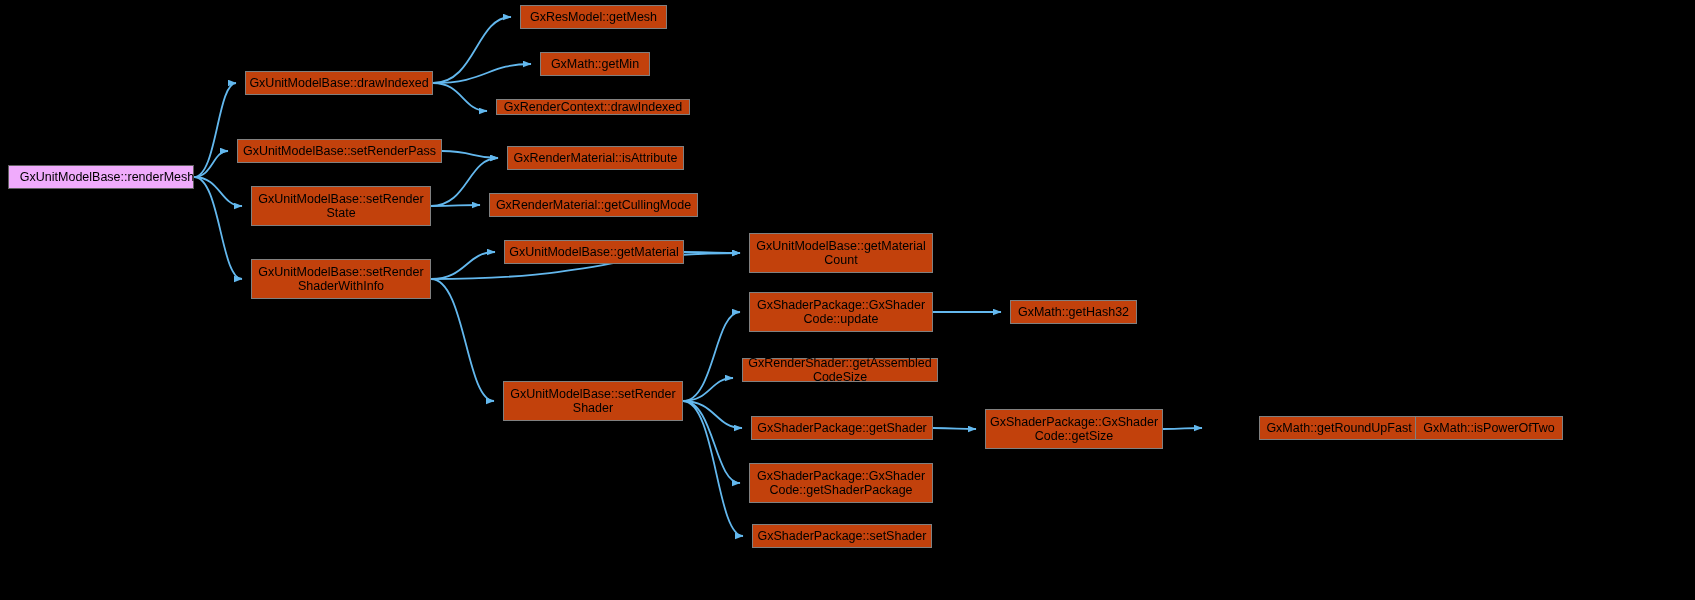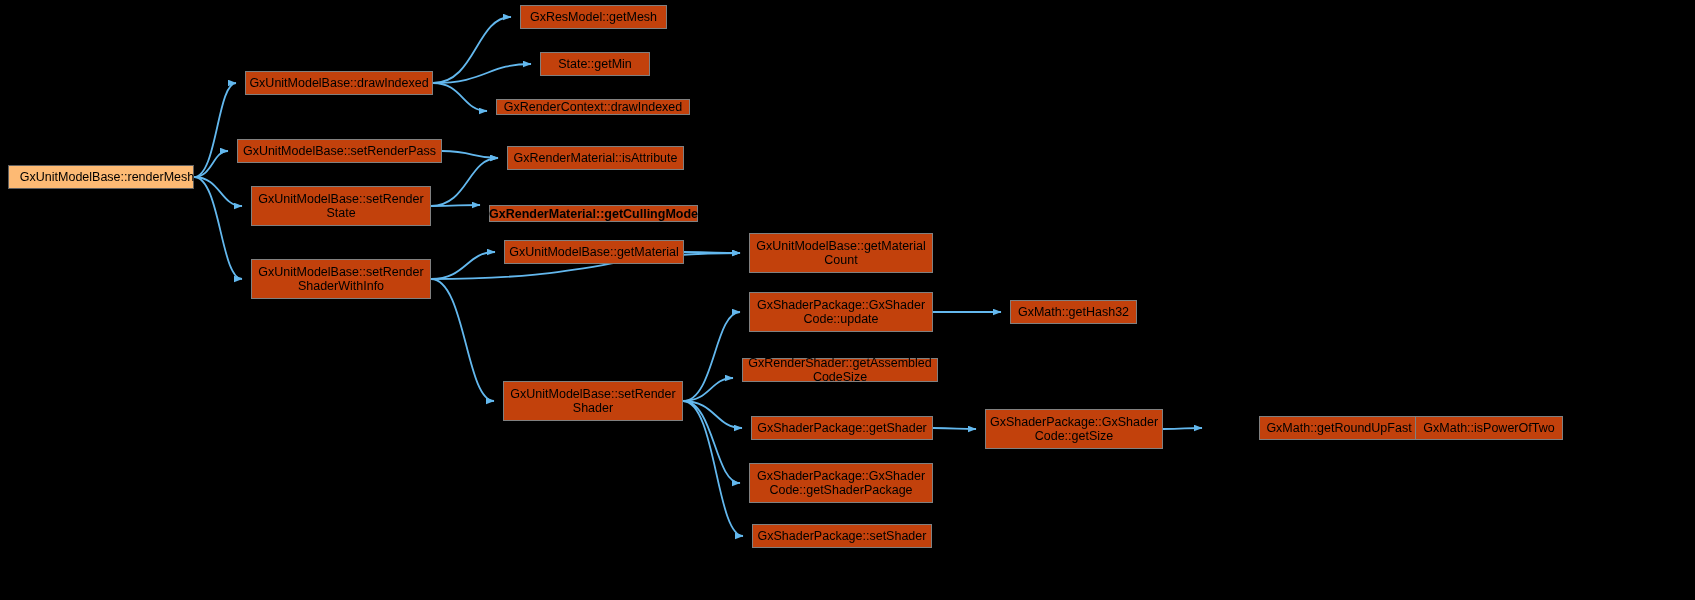--- a/index.html
+++ b/index.html
@@ -3,21 +3,21 @@
 <meta charset="utf-8">
 <style>
   html,body{margin:0;padding:0;background:#000;}
   #canvas{position:relative;width:1695px;height:600px;background:#000;
           font-family:"Liberation Sans",sans-serif;overflow:hidden;}
   .node{position:absolute;box-sizing:border-box;background:#c2410c;
         border:1px solid #808080;display:flex;align-items:center;
         justify-content:center;text-align:center;color:#000000;
         font-size:12.5px;line-height:14px;padding:1px 4px;
         white-space:pre-line;}
-  .node.root{background:#fdba74;border-color:#606060;padding-left:16px;}
+  .node.root{background:#f0abfc;border-color:#606060;padding-left:16px;}
   svg.edges{position:absolute;left:0;top:0;width:1695px;height:600px;
             pointer-events:none;}
 </style>
 </head>
 <body>
 
 <div id="canvas">
   <svg class="edges">
     <defs>
       <marker id="arrowhead" markerWidth="9" markerHeight="7" refX="8.5" refY="3.5" orient="auto" markerUnits="userSpaceOnUse">
@@ -54,24 +54,24 @@
       <div class="node root" style="left: 8px; top: 165px; width: 186px; height: 24px;">GxUnitModelBase::renderMesh</div>
       <div class="node" style="left: 245px; top: 71px; width: 188px; height: 24px;">GxUnitModelBase::drawIndexed</div>
       <div class="node" style="left: 237px; top: 139px; width: 205px; height: 24px;">GxUnitModelBase::setRenderPass</div>
       <div class="node" style="left: 251px; top: 186px; width: 180px; height: 40px;">GxUnitModelBase::setRender
 State</div>
       <div class="node" style="left: 251px; top: 259px; width: 180px; height: 40px;">GxUnitModelBase::setRender
 ShaderWithInfo</div>
       <div class="node" style="left: 503px; top: 381px; width: 180px; height: 40px;">GxUnitModelBase::setRender
 Shader</div>
       <div class="node" style="left: 520px; top: 5px; width: 147px; height: 24px;">GxResModel::getMesh</div>
-      <div class="node" style="left: 540px; top: 52px; width: 110px; height: 24px;">State::getMin</div>
+      <div class="node" style="left: 540px; top: 52px; width: 110px; height: 24px;">GxMath::getMin</div>
       <div class="node" style="left: 496px; top: 99px; width: 194px; height: 16px;">GxRenderContext::drawIndexed</div>
       <div class="node" style="left: 507px; top: 146px; width: 177px; height: 24px;">GxRenderMaterial::isAttribute</div>
-      <div class="node" style="left: 489px; top: 205px; width: 209px; height: 17px; font-weight: bold;">GxRenderMaterial::getCullingMode</div>
+      <div class="node" style="left: 489px; top: 193px; width: 209px; height: 24px;">GxRenderMaterial::getCullingMode</div>
       <div class="node" style="left: 504px; top: 240px; width: 180px; height: 24px;">GxUnitModelBase::getMaterial</div>
       <div class="node" style="left: 749px; top: 233px; width: 184px; height: 40px;">GxUnitModelBase::getMaterial
 Count</div>
       <div class="node" style="left: 749px; top: 292px; width: 184px; height: 40px;">GxShaderPackage::GxShader
 Code::update</div>
       <div class="node" style="left: 1010px; top: 300px; width: 127px; height: 24px;">GxMath::getHash32</div>
       <div class="node" style="left: 742px; top: 358px; width: 196px; height: 24px;">GxRenderShader::getAssembled
 CodeSize</div>
       <div class="node" style="left: 751px; top: 416px; width: 182px; height: 24px;">GxShaderPackage::getShader</div>
       <div class="node" style="left: 985px; top: 409px; width: 178px; height: 40px;">GxShaderPackage::GxShader

